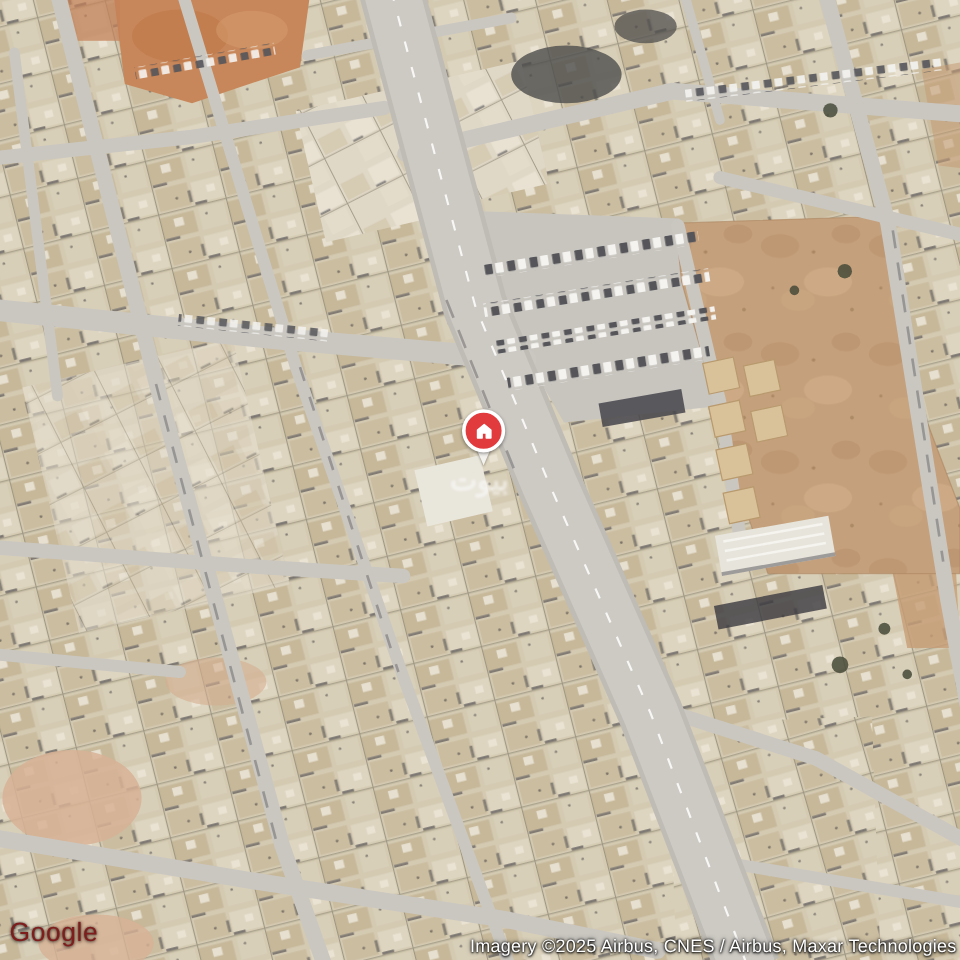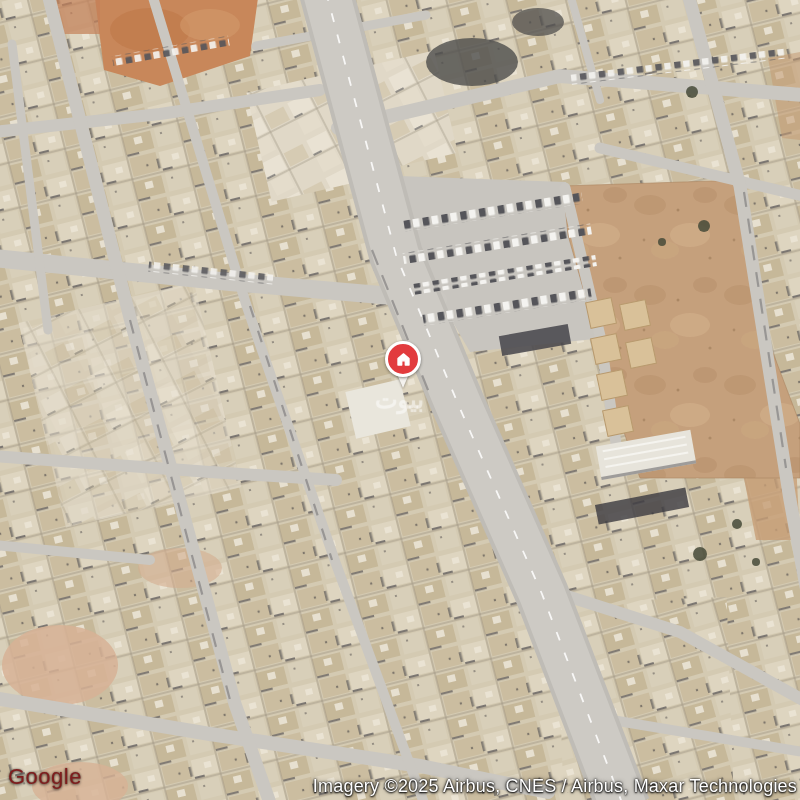--- a/index.html
+++ b/index.html
@@ -34,21 +34,21 @@
   
   .google-logo{
     position:absolute;left:8px;top:764px;
     color:#7f1d1d;font-size:22px;font-weight:500;letter-spacing:.5px;
     text-shadow:0 1px 3px rgba(0,0,0,.6),0 0 2px rgba(0,0,0,.45);
     user-select:none;
   }
   
   .attribution{
     position:absolute;right:3px;bottom:3px;
-    color:#fff;font-size:18px;letter-spacing:.2px;
+    color:#fff;font-size:15px;letter-spacing:.2px;
     text-shadow:0 0 2px #000,0 1px 2px #000,0 0 4px rgba(0,0,0,.7);
     user-select:none;
     padding-left:36px;
   }
 </style>
 </head>
 <body>
 
 <div class="viewport">
 

